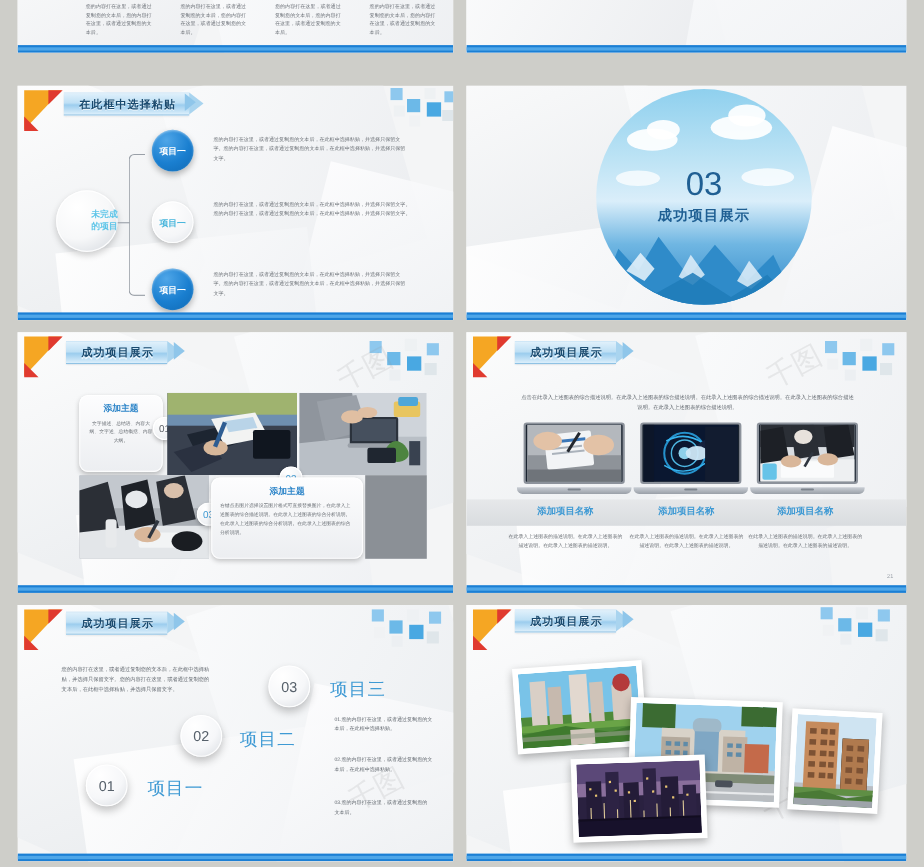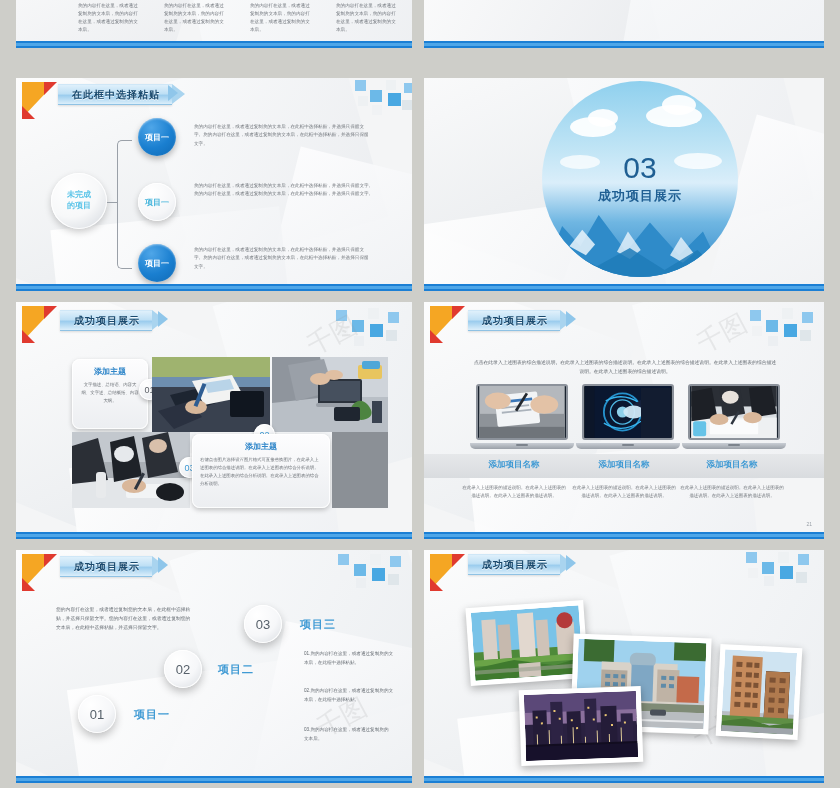--- a/index.html
+++ b/index.html
@@ -41,21 +41,21 @@
   #s1{left:16px;top:78px;width:396px;height:213px;}
   #s2{left:424px;top:78px;width:400px;height:213px;}
   #s3{left:16px;top:302px;width:396px;height:237px;}
   #s4{left:424px;top:302px;width:400px;height:237px;}
   #s5{left:16px;top:550px;width:396px;height:233px;}
   #s6{left:424px;top:550px;width:400px;height:233px;}
 
   .bigcircle{position:absolute;border-radius:50%;
      background:radial-gradient(circle at 34% 28%,#ffffff 0%,#f7f8f9 52%,#e2e5e9 78%,#f6f7f8 100%);
      box-shadow:0 3px 7px rgba(0,0,0,.20), inset 0 0 0 1px rgba(255,255,255,.9);
-     display:flex;align-items:center;justify-content:center;text-align:center;}
+     display:flex;align-items:center;justify-content:flex-end;text-align:center;}
   .bigcircle .lbl{font-size:8px;line-height:1.35;color:#5bc4e8;font-weight:bold;}
   .bluecircle{position:absolute;border-radius:50%;
      background:radial-gradient(circle at 35% 25%,#4fa6e8 0%,#1a7fd0 55%,#0f69b4 100%);
      box-shadow:0 3px 6px rgba(0,0,0,.28), inset 0 1px 2px rgba(255,255,255,.45);
      display:flex;align-items:center;justify-content:center;color:#fff;font-size:8px;font-weight:bold;}
   .whitecircle{position:absolute;border-radius:50%;
      background:radial-gradient(circle at 35% 25%,#ffffff 0%,#f5f6f8 60%,#dfe3e8 100%);
      box-shadow:0 3px 6px rgba(0,0,0,.22), inset 0 0 0 1px rgba(255,255,255,.9);
      display:flex;align-items:center;justify-content:center;color:#49b6dc;font-size:8px;font-weight:bold;}
   .bracket{position:absolute;border:1px solid #9aa0a8;border-right:none;border-radius:5px 0 0 5px;}
@@ -91,21 +91,21 @@
   .colhead{position:absolute;text-align:center;font-size:8.5px;font-weight:bold;color:#3f9ad4;}
   .coltext{position:absolute;text-align:center;font-size:4.5px;line-height:1.85;color:#6b7076;}
   .greyband{position:absolute;background:linear-gradient(180deg,#e6e8ea,#d9dcdf);}
   .pagenum{position:absolute;font-size:5px;color:#9aa0a8;}
 
   
   .stepnum{position:absolute;border-radius:50%;
      background:radial-gradient(circle at 34% 26%,#ffffff 0%,#f6f7f9 55%,#e1e4e8 85%,#f7f8f9 100%);
      box-shadow:0 4px 8px rgba(0,0,0,.24), inset 0 0 0 1px rgba(255,255,255,.95);
      display:flex;align-items:center;justify-content:center;color:#57616b;font-size:13px;}
-  .steplbl{position:absolute;font-size:11px;font-weight:bold;color:#3f9ad4;letter-spacing:1px;}
+  .steplbl{position:absolute;font-size:16px;font-weight:normal;color:#3f9ad4;letter-spacing:1px;}
 
   
   .frame{position:absolute;background:#fff;box-shadow:0 3px 8px rgba(0,0,0,.30);padding:5px;}
   .frame .inner{width:100%;height:100%;overflow:hidden;}
 
   .wm{position:absolute;font-size:26px;color:rgba(150,150,150,.16);transform:rotate(-28deg);
       font-family:"Liberation Serif",serif;pointer-events:none;}
 </style>
 </head>
 <body>

